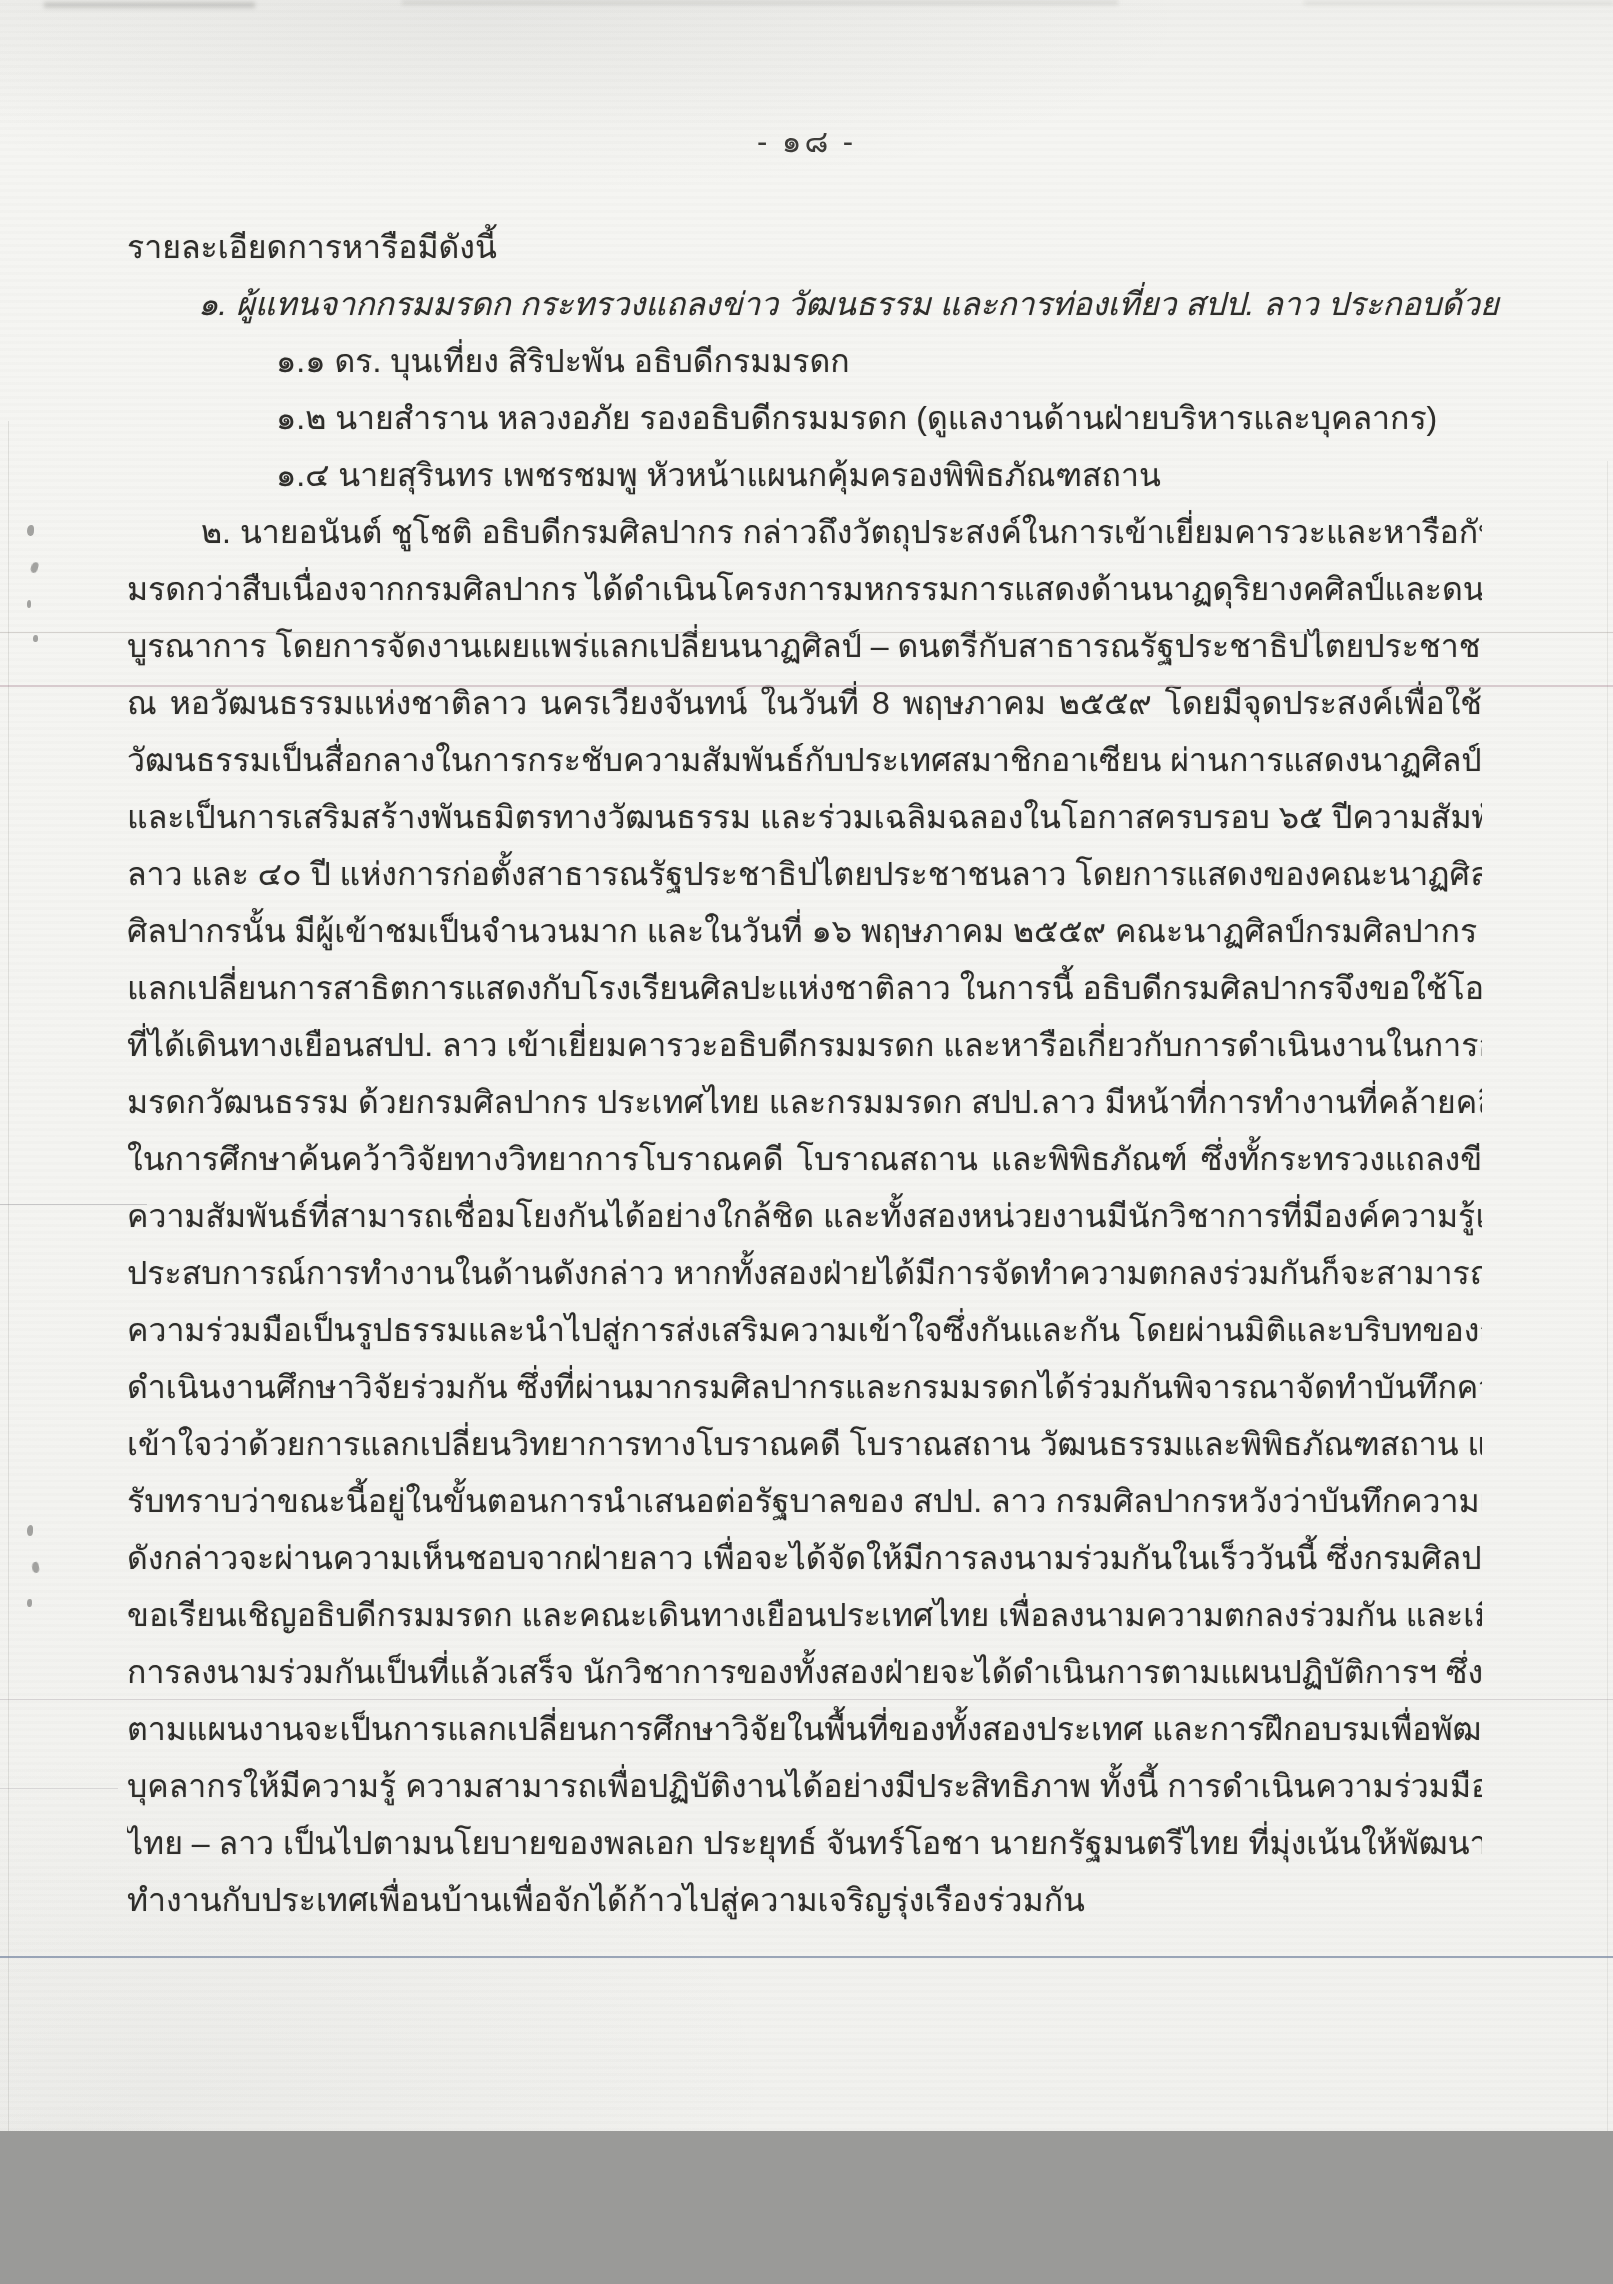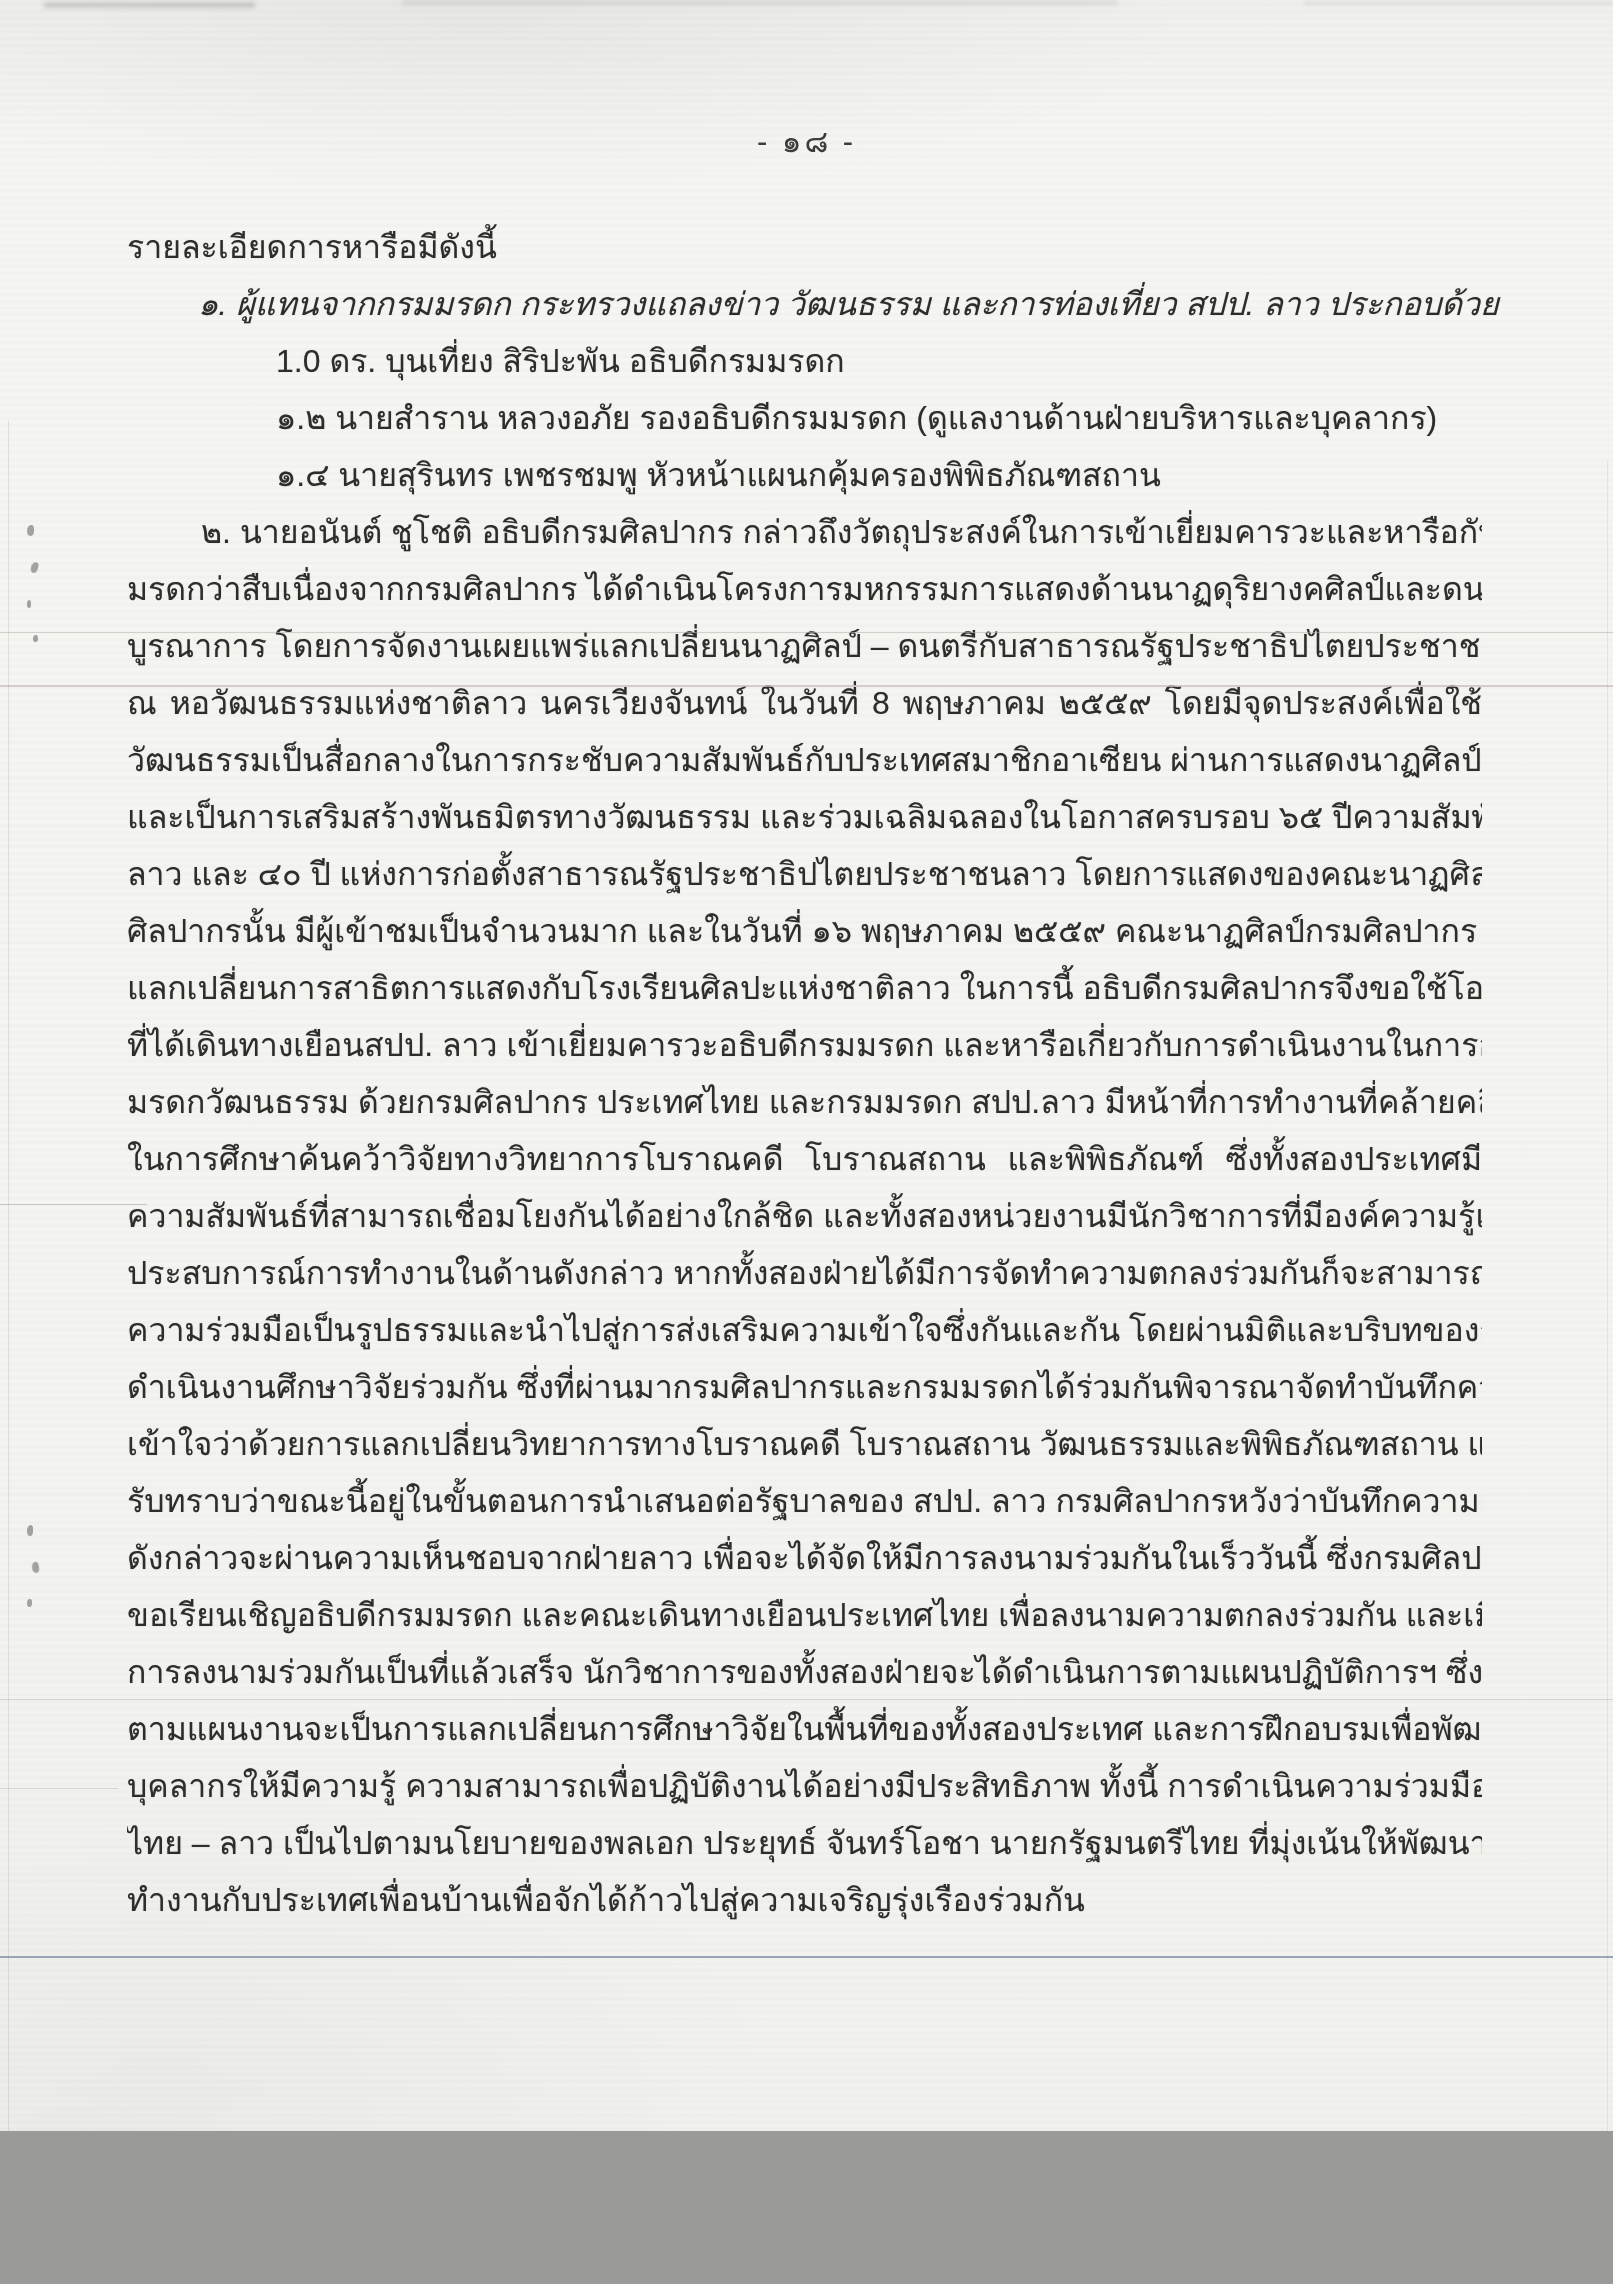--- a/index.html
+++ b/index.html
@@ -102,39 +102,39 @@
 <div class="page">
 
   <div class="pageno">- ๑๘ -</div>
 
   <div class="content">
     <div class="line">รายละเอียดการหารือมีดังนี้</div>
 
     <div class="line indent-item">๑. ผู้แทนจากกรมมรดก กระทรวงแถลงข่าว วัฒนธรรม และการท่องเที่ยว สปป. ลาว ประกอบด้วย</div>
 
     <div>
-        <div class="line indent-sub">1.0 ดร. บุนเที่ยง สิริปะพัน อธิบดีกรมมรดก</div>
+        <div class="line indent-sub">๑.๑ ดร. บุนเที่ยง สิริปะพัน อธิบดีกรมมรดก</div>
         <div class="line indent-sub">๑.๒ นายสำราน หลวงอภัย รองอธิบดีกรมมรดก (ดูแลงานด้านฝ่ายบริหารและบุคลากร)</div>
         <div class="line indent-sub">๑.๔ นายสุรินทร เพชรชมพู หัวหน้าแผนกคุ้มครองพิพิธภัณฑสถาน</div>
       </div>
 
     <div class="line just first-indent">๒. นายอนันต์ ชูโชติ อธิบดีกรมศิลปากร กล่าวถึงวัตถุประสงค์ในการเข้าเยี่ยมคารวะและหารือกับกรม</div>
 
     <div>
         <div class="line just">มรดกว่าสืบเนื่องจากกรมศิลปากร ได้ดำเนินโครงการมหกรรมการแสดงด้านนาฏดุริยางคศิลป์และดนตรีแบบ</div>
         <div class="line just">บูรณาการ โดยการจัดงานเผยแพร่แลกเปลี่ยนนาฏศิลป์ – ดนตรีกับสาธารณรัฐประชาธิปไตยประชาชนลาว</div>
         <div class="line just">ณ หอวัฒนธรรมแห่งชาติลาว นครเวียงจันทน์ ในวันที่ 8 พฤษภาคม ๒๕๕๙ โดยมีจุดประสงค์เพื่อใช้</div>
         <div class="line just">วัฒนธรรมเป็นสื่อกลางในการกระชับความสัมพันธ์กับประเทศสมาชิกอาเซียน ผ่านการแสดงนาฏศิลป์ - ดนตรี</div>
         <div class="line just">และเป็นการเสริมสร้างพันธมิตรทางวัฒนธรรม และร่วมเฉลิมฉลองในโอกาสครบรอบ ๖๕ ปีความสัมพันธ์ไทย-</div>
         <div class="line just">ลาว และ ๔๐ ปี แห่งการก่อตั้งสาธารณรัฐประชาธิปไตยประชาชนลาว โดยการแสดงของคณะนาฏศิลป์จากกรม</div>
         <div class="line just">ศิลปากรนั้น มีผู้เข้าชมเป็นจำนวนมาก และในวันที่ ๑๖ พฤษภาคม ๒๕๕๙ คณะนาฏศิลป์กรมศิลปากร ได้ร่วม</div>
         <div class="line just">แลกเปลี่ยนการสาธิตการแสดงกับโรงเรียนศิลปะแห่งชาติลาว ในการนี้ อธิบดีกรมศิลปากรจึงขอใช้โอกาสอันดี</div>
         <div class="line just">ที่ได้เดินทางเยือนสปป. ลาว เข้าเยี่ยมคารวะอธิบดีกรมมรดก และหารือเกี่ยวกับการดำเนินงานในการอนุรักษ์</div>
         <div class="line just">มรดกวัฒนธรรม ด้วยกรมศิลปากร ประเทศไทย และกรมมรดก สปป.ลาว มีหน้าที่การทำงานที่คล้ายคลึงกัน</div>
-        <div class="line just">ในการศึกษาค้นคว้าวิจัยทางวิทยาการโบราณคดี โบราณสถาน และพิพิธภัณฑ์ ซึ่งทั้งสองประเทศมี</div>
+        <div class="line just">ในการศึกษาค้นคว้าวิจัยทางวิทยาการโบราณคดี โบราณสถาน และพิพิธภัณฑ์ ซึ่งทั้กระทรวงแถลงขี</div>
         <div class="line just">ความสัมพันธ์ที่สามารถเชื่อมโยงกันได้อย่างใกล้ชิด และทั้งสองหน่วยงานมีนักวิชาการที่มีองค์ความรู้และ</div>
         <div class="line just">ประสบการณ์การทำงานในด้านดังกล่าว หากทั้งสองฝ่ายได้มีการจัดทำความตกลงร่วมกันก็จะสามารถทำให้</div>
         <div class="line just">ความร่วมมือเป็นรูปธรรมและนำไปสู่การส่งเสริมความเข้าใจซึ่งกันและกัน โดยผ่านมิติและบริบทของการ</div>
         <div class="line just">ดำเนินงานศึกษาวิจัยร่วมกัน ซึ่งที่ผ่านมากรมศิลปากรและกรมมรดกได้ร่วมกันพิจารณาจัดทำบันทึกความ</div>
         <div class="line just">เข้าใจว่าด้วยการแลกเปลี่ยนวิทยาการทางโบราณคดี โบราณสถาน วัฒนธรรมและพิพิธภัณฑสถาน และได้</div>
         <div class="line just">รับทราบว่าขณะนี้อยู่ในขั้นตอนการนำเสนอต่อรัฐบาลของ สปป. ลาว กรมศิลปากรหวังว่าบันทึกความเข้าใจฯ</div>
         <div class="line just">ดังกล่าวจะผ่านความเห็นชอบจากฝ่ายลาว เพื่อจะได้จัดให้มีการลงนามร่วมกันในเร็ววันนี้ ซึ่งกรมศิลปากรจะ</div>
         <div class="line just">ขอเรียนเชิญอธิบดีกรมมรดก และคณะเดินทางเยือนประเทศไทย เพื่อลงนามความตกลงร่วมกัน และเมื่อมี</div>
         <div class="line just">การลงนามร่วมกันเป็นที่แล้วเสร็จ นักวิชาการของทั้งสองฝ่ายจะได้ดำเนินการตามแผนปฏิบัติการฯ ซึ่งกิจกรรม</div>
         <div class="line just">ตามแผนงานจะเป็นการแลกเปลี่ยนการศึกษาวิจัยในพื้นที่ของทั้งสองประเทศ และการฝึกอบรมเพื่อพัฒนา</div>

